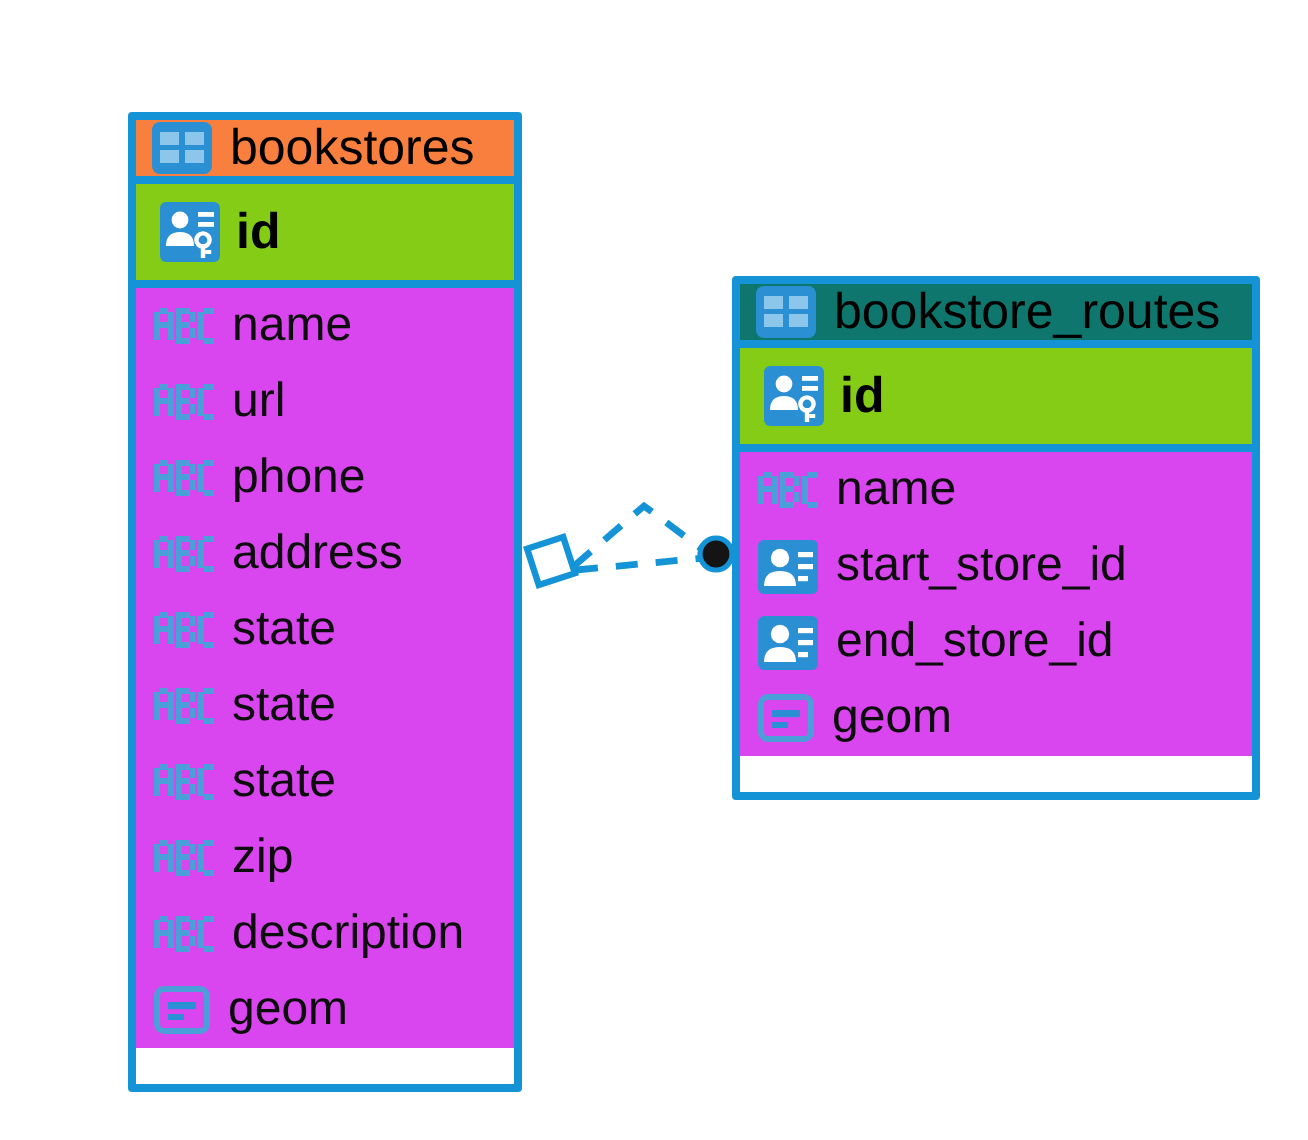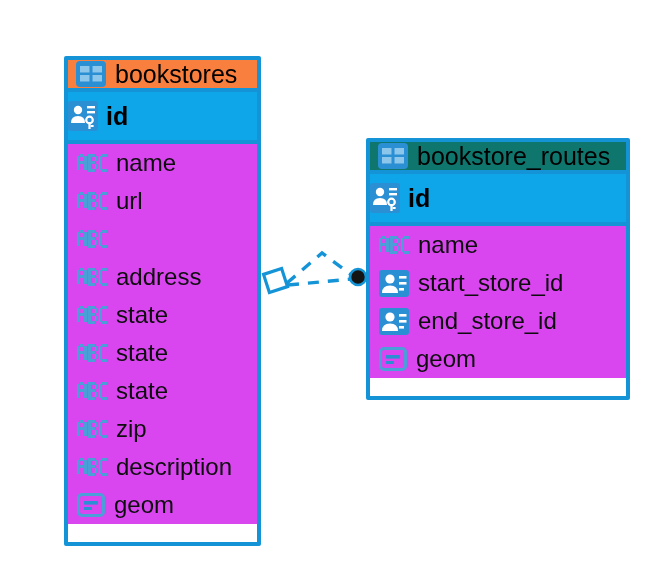--- a/index.html
+++ b/index.html
@@ -46,24 +46,24 @@
     color: #000000;
     line-height: 1;
     white-space: nowrap;
   }
 
   
   .pk-row {
     display: flex;
     align-items: center;
     height: 48px;
-    padding-left: 0;
+    padding-left: 12px;
     gap: 8px;
     border-bottom: 4px solid var(--accent, #1494d6);
-    background: #0ea5e9;
+    background: #84cc16;
   }
   .pk-row .field-label {
     font-size: 25px;
     font-weight: bold;
     color: #000000;
   }
 
   
   .attr-list { background: #d946ef; }
   .attr-row {
@@ -199,20 +199,21 @@
               <rect x="18" y="2" width="2.5" height="5"></rect>
                 <rect x="14" y="7" width="4" height="3"></rect>
               <rect x="18" y="10" width="2.5" height="5"></rect>
                 <rect x="14" y="15" width="4" height="3"></rect>
               <rect x="25" y="0" width="5" height="3"></rect>
                 <rect x="22" y="2" width="3" height="14"></rect>
               <rect x="25" y="15" width="5" height="3"></rect>
             </g>
           </svg>
         </span>
+        <span class="field-label">phone</span>
       </div>
 
       <div class="attr-row">
         <span class="icon icon-abc">
           <svg viewBox="0 0 30 18">
             <g fill="#4a9fd8">
               <rect x="0" y="2" width="3" height="14"></rect>
                 <rect x="3" y="0" width="4" height="3"></rect>
               <rect x="7" y="2" width="3" height="14"></rect>
                 <rect x="3" y="7" width="4" height="3"></rect>

